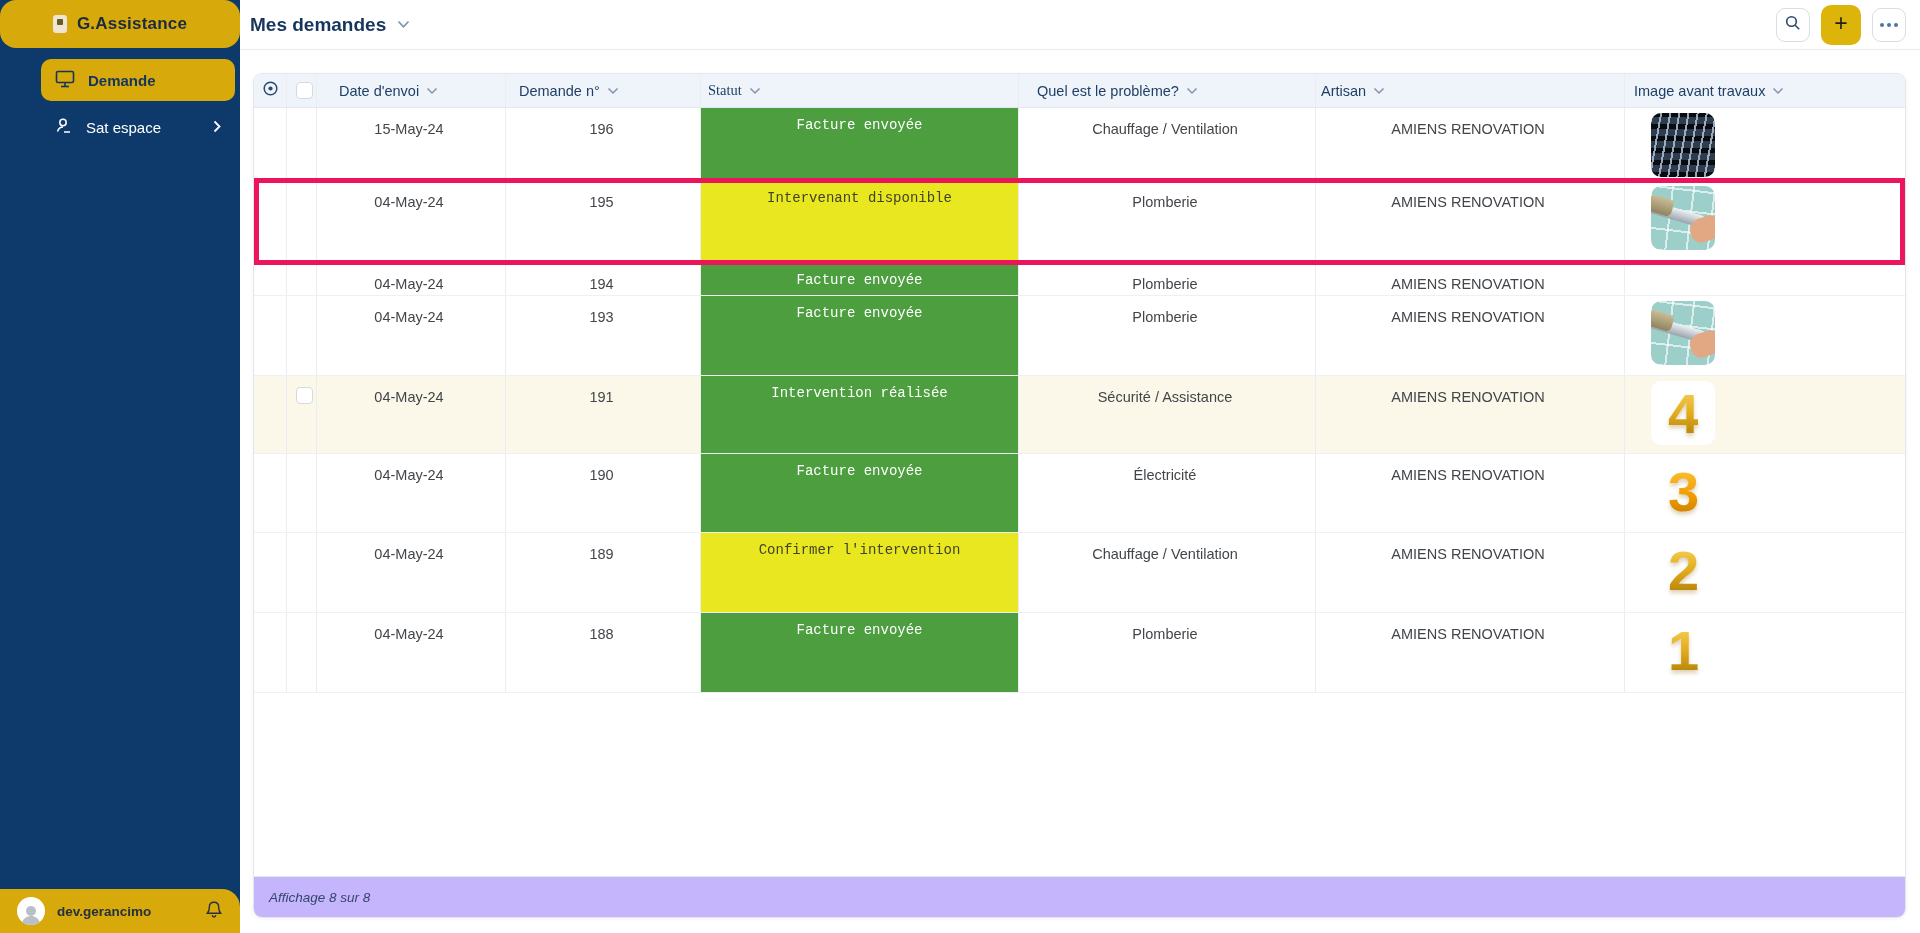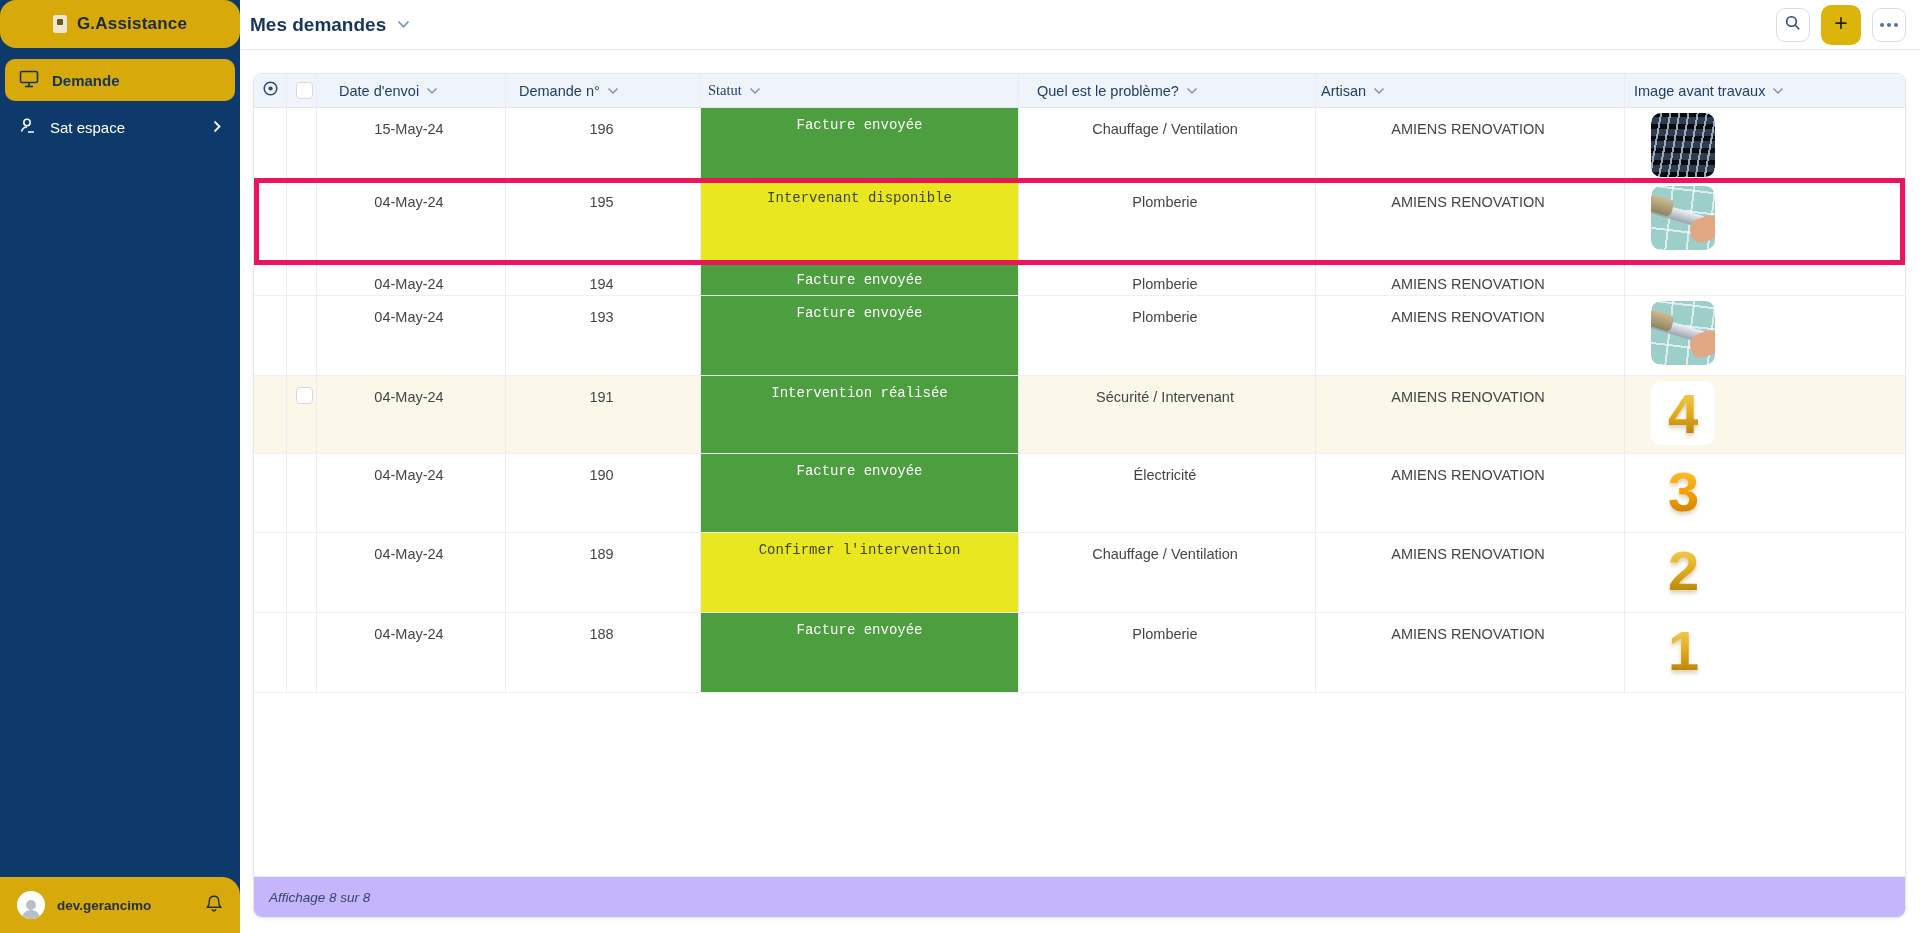--- a/index.html
+++ b/index.html
@@ -5,26 +5,26 @@
   * { box-sizing: border-box; margin: 0; padding: 0; }
   html, body { width: 1920px; height: 933px; overflow: hidden; background: #fff;
     font-family: "Liberation Sans", sans-serif; }
 
   
   aside { position: fixed; left: 0; top: 0; width: 240px; height: 100%; background: #0D3A6A; z-index: 10; }
   .brand { height: 48px; background: #D7A90B; display: flex; align-items: center; justify-content: center; gap: 10px; border-radius: 16px; }
   .brand-logo { width: 14px; height: 18px; background: #EDE6D4; border-radius: 3px; position: relative; }
   .brand-logo::after { content: ""; position: absolute; left: 4px; top: 4px; width: 6px; height: 6px; background: #6b5a20; border-radius: 1px; }
   .brand-name { font-size: 17px; font-weight: 700; color: #1C2B3F; letter-spacing: .2px; }
-  .nav { padding: 11px 5px; }
+  .nav { padding: 11px 5px; margin-left: 36px; }
   .nav-item { height: 42px; border-radius: 10px; display: flex; align-items: center; gap: 13px; padding: 0 14px; color: #fff; font-size: 15px; margin-bottom: 7px; cursor: pointer; }
   .nav-item.active { background: #D7A90B; color: #14355E; font-weight: 700; }
   .nav-item.secondary { height: 38px; }
   .nav-item .chev-right { margin-left: auto; }
-  .user-pill { position: absolute; left: 0; bottom: 0; width: 240px; height: 56px; background: #D7A90B; border-top-right-radius: 18px; display: flex; align-items: center; padding: 0 17px; gap: 12px; }
+  .user-pill { position: absolute; left: 0; bottom: 0; width: 240px; height: 44px; background: #D7A90B; border-top-right-radius: 18px; display: flex; align-items: center; padding: 0 17px; gap: 12px; }
   .avatar { width: 28px; height: 28px; border-radius: 50%; background: #fff; overflow: hidden; display: flex; align-items: flex-end; justify-content: center; flex: none; }
   .user-name { font-size: 13.5px; color: #26303E; font-weight: 600; flex: 1; }
 
   
   main { margin-left: 240px; height: 100%; display: flex; flex-direction: column; background: #fff; }
   .topbar { height: 50px; flex: none; display: flex; align-items: center; padding: 0 14px 0 10px; border-bottom: 1px solid #e9e9ee; background: #fff; }
   .page-title { font-size: 19px; color: #16365C; font-weight: 600; }
   .title-chev { margin-left: 11px; display: flex; }
   .actions { margin-left: auto; display: flex; align-items: center; gap: 11px; }
   .btn { height: 34px; width: 34px; border: 1px solid #d9dde5; border-radius: 9px; background: #fff; display: flex; align-items: center; justify-content: center; cursor: pointer; }
@@ -288,21 +288,21 @@
         <div class="trow selected" style="height: 78px;">
     <div class="c c-eye"></div>
     <div class="c c-check">
       <span class="checkbox"></span>
     </div>
     <div class="c c-date">04-May-24</div>
     <div class="c c-num">191</div>
     <div class="c c-statut">
       <div class="status-block green">Intervention réalisée</div>
     </div>
-    <div class="c c-prob">Sécurité / Intervenant</div>
+    <div class="c c-prob">Sécurité / Assistance</div>
     <div class="c c-artisan">AMIENS RENOVATION</div>
     <div class="c c-img">
             <div class="thumb gold">
               <span class="gnum n4">4</span>
             </div>
           </div>
   </div>
         <div class="trow" style="height: 79px;">
     <div class="c c-eye"></div>
     <div class="c c-check">

